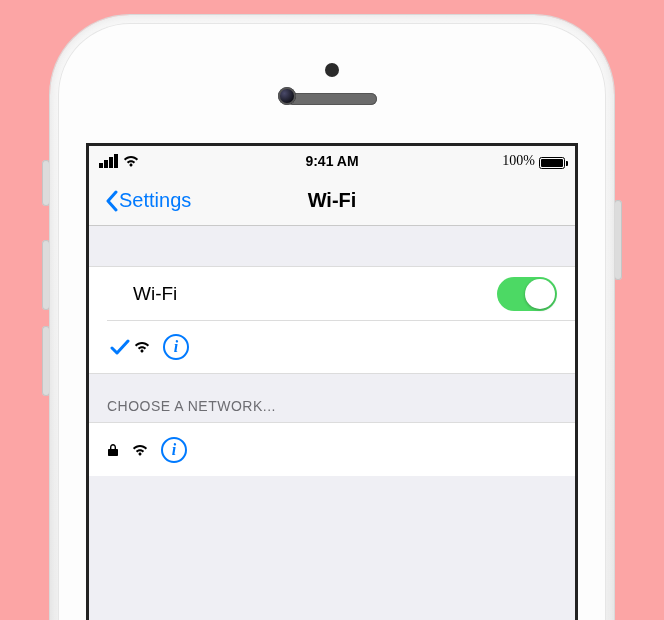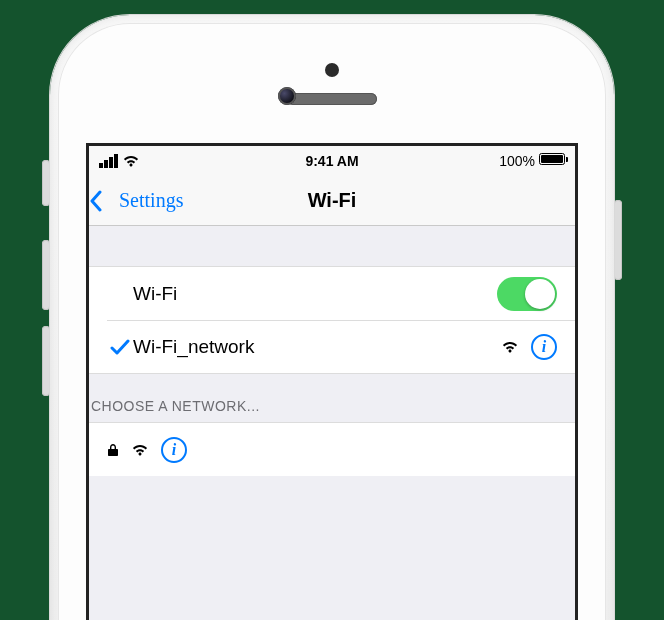--- a/index.html
+++ b/index.html
@@ -7,21 +7,21 @@
     font-family: -apple-system, "Helvetica Neue", Helvetica, Arial, sans-serif;
     background: #fff;
     width: 664px;
     height: 620px;
     overflow: hidden;
   }
   .device {
     position: relative;
     width: 664px;
     height: 620px;
-    background: #14532d;
+    background: #fca5a5;
   }
   .phone-body {
     position: absolute;
     left: 50px;
     top: 15px;
     width: 564px;
     height: 800px;
     background: linear-gradient(180deg,#f7f7f7,#ececec);
     border-radius: 80px;
     box-shadow: 0 0 0 1px #d9d9d9, inset 0 0 8px rgba(0,0,0,0.08);
@@ -82,21 +82,21 @@
   
   .statusbar {
     height: 30px;
     background: #f8f8f8;
     display: flex;
     align-items: center;
     font-size: 14px;
     padding: 0 10px;
     position: relative;
   }
-  .sb-left, .sb-right { display:flex; align-items:flex-start; gap:4px; }
+  .sb-left, .sb-right { display:flex; align-items:flex-end; gap:4px;font-family:Liberation Serif, serif; }
   .sb-center {
     position:absolute; left:0; right:0; text-align:center;
     font-weight:600;
     pointer-events:none;
   }
   .sb-right { margin-left:auto; }
   .signal { display:flex; align-items:flex-end; gap:1.5px; }
   .signal span { width:3.5px; background:#000; display:block; }
   .signal span:nth-child(1){height:5px;}
   .signal span:nth-child(2){height:8px;}
@@ -116,34 +116,33 @@
   .navbar {
     height: 50px;
     background: #f8f8f8;
     border-bottom: 1px solid #c9c9c9;
     display:flex;
     align-items:center;
     position:relative;
   }
   .back {
     display:flex; align-items:center; color:#007aff;
-    font-size:20px; padding-left:0; gap:16px;
+    font-size:20px; padding-left:16px; gap:0;
     cursor:pointer;
-    font-family:Liberation Serif, serif;
   }
   .navtitle{
     position:absolute; left:0; right:0; text-align:center;
     font-size:20px; font-weight:600; color:#000;
     pointer-events:none;
   }
 
   .group-spacer { height:40px; }
   .group-header {
     font-size:14px; color:#6d6d72; letter-spacing:0.5px;
-    padding: 24px 2px 8px;
+    padding: 24px 18px 8px;
     text-transform: uppercase;
   }
   .row {
     background:#fff;
     min-height:54px;
     display:flex;
     align-items:center;
     padding: 0 18px;
     font-size:19px;
     position:relative;
@@ -246,21 +245,20 @@
               </span>
           </span>
         </div>
 
         <div class="row sep group-bottom">
           <span class="check">
             <svg class="icon" width="20" height="18" viewBox="0 0 20 18">
                 <polyline points="2,10 7,15 18,3" fill="none" stroke="#007aff" stroke-width="3" stroke-linecap="round" stroke-linejoin="round"></polyline>
               </svg>
           </span>
-          <span class="label">Wi-Fi_network</span>
           <span class="tail">
             <svg class="icon wifi-sm" viewBox="0 0 20 14">
               <path d="M10 13.2c.9 0 1.7-.8 1.7-1.7S10.9 9.8 10 9.8s-1.7.8-1.7 1.7.8 1.7 1.7 1.7zM5.4 8.2 7 9.8c.8-.8 1.9-1.3 3-1.3s2.2.5 3 1.3l1.6-1.6C13.3 6.9 11.7 6.2 10 6.2S6.7 6.9 5.4 8.2zM2.1 4.9 3.7 6.5C5.4 4.8 7.6 3.8 10 3.8s4.6 1 6.3 2.7l1.6-1.6C15.7 2.7 13 1.4 10 1.4S4.3 2.7 2.1 4.9z" fill="#000"></path>
             </svg>
             <span class="info-circle">i</span>
           </span>
         </div>
 
         <div class="group-header">CHOOSE A NETWORK...</div>
 

